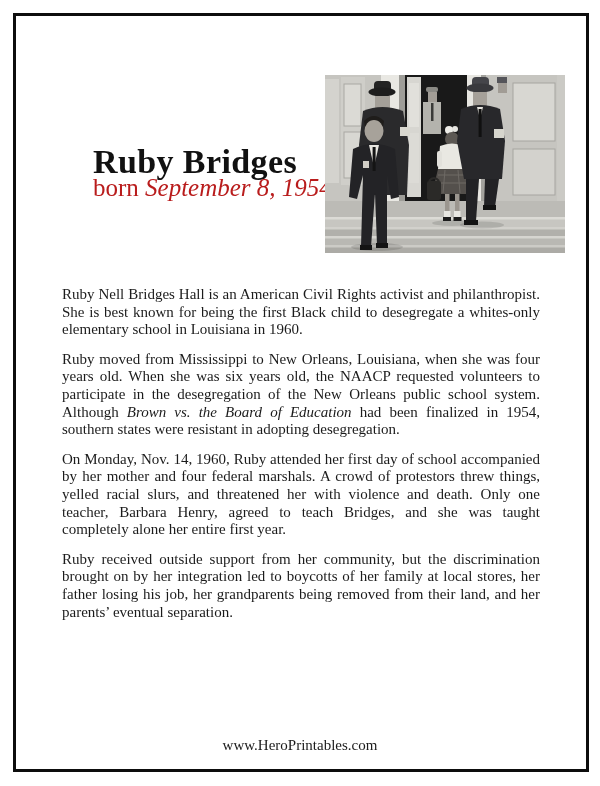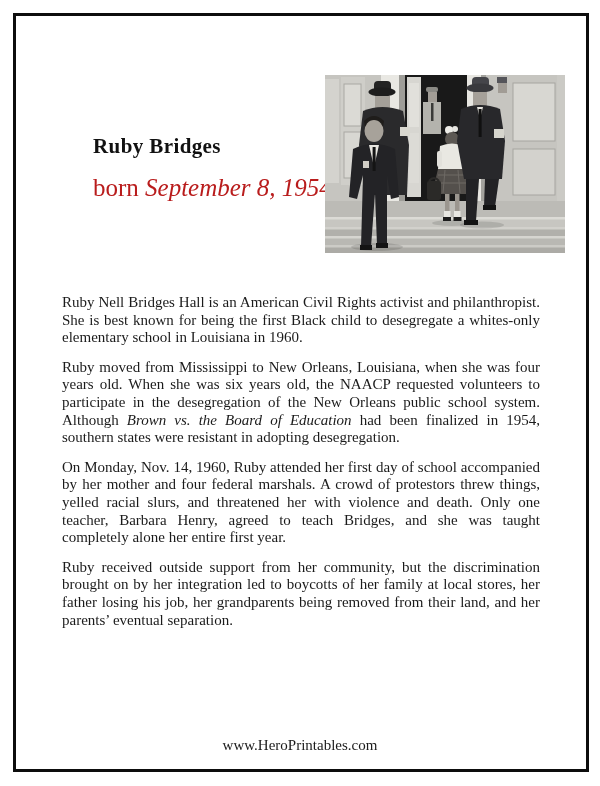--- a/index.html
+++ b/index.html
@@ -15,21 +15,21 @@
   .frame {
     position: absolute;
     left: 13px; top: 13px;
     width: 570px; height: 753px;
     border: 3px solid #0d0d0d;
     pointer-events: none;
   }
   .page-title {
     position: absolute;
     left: 93px; top: 120px;
-    font-size: 21px;
+    font-size: 34px;
     font-weight: bold;
     letter-spacing: 0.4px;
     color: #111111;
   }
   .page-subtitle {
     position: absolute;
     left: 93px; top: 174px;
     font-size: 25px;
     color: #b91c1c;
   }
@@ -43,21 +43,21 @@
   .photo svg { display: block; width: 240px; height: 178px; }
   .body-text {
     position: absolute;
     left: 62px; top: 286px;
     width: 478px;
     font-size: 15px;
     line-height: 17.6px;
     text-align: justify;
     color: #1b1b1b;
   }
-  .body-text p { margin: 8px 0 12px 0; }
+  .body-text p { margin: 0 0 12px 0; }
   .body-text em { font-style: italic; }
   .footer {
     position: absolute;
     left: 0; top: 737px;
     width: 100%;
     text-align: center;
     font-size: 15px;
     color: #1b1b1b;
   }
 </style>

